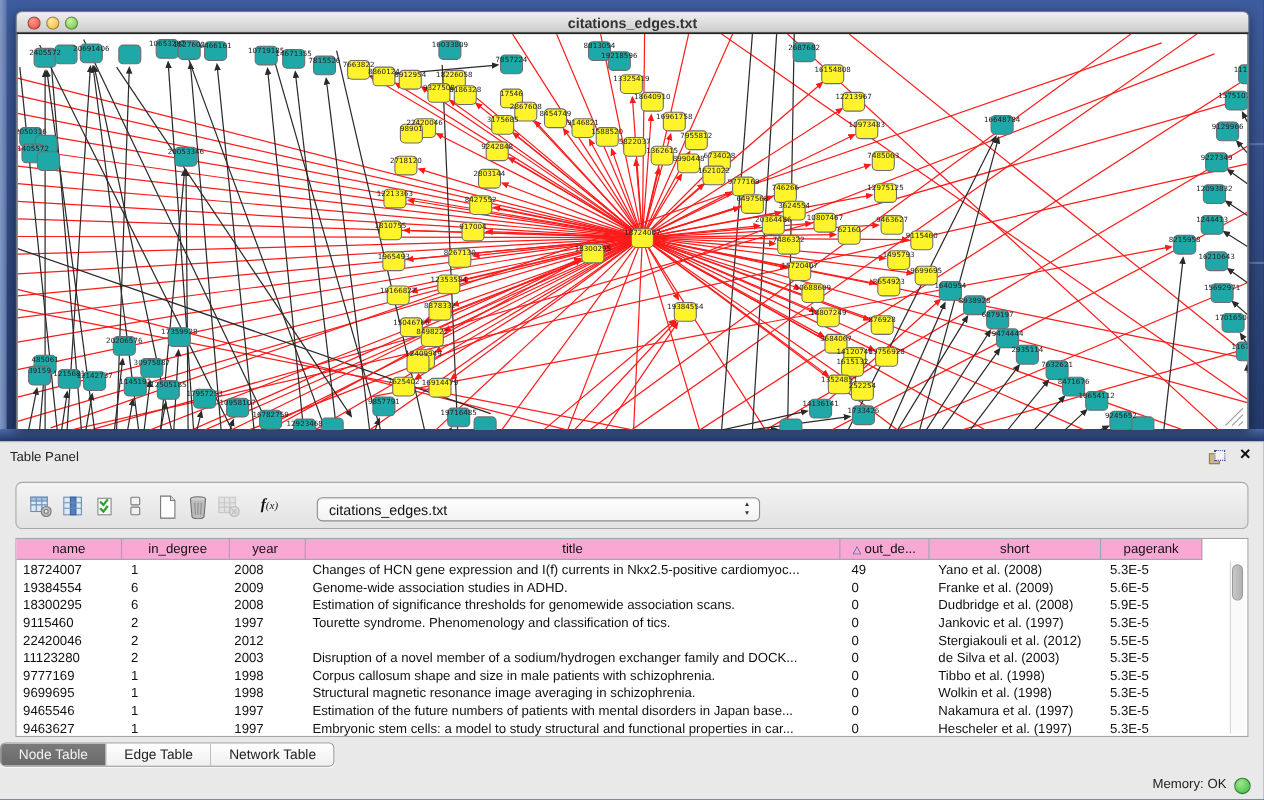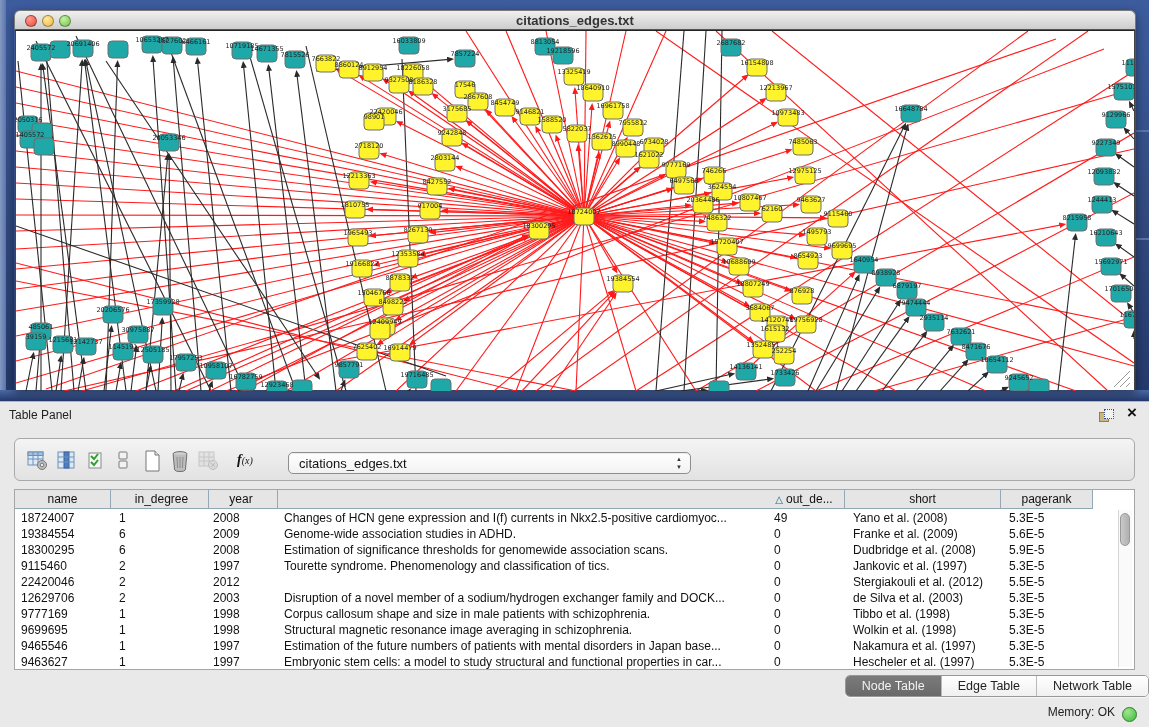--- a/index.html
+++ b/index.html
@@ -43,30 +43,30 @@
   .panel-close{position:absolute;right:12px;top:2px;font-size:17px;font-weight:bold;color:#111;line-height:18px;cursor:default;}
   .toolbar{position:absolute;left:14px;top:36px;width:1121px;height:43px;border:1px solid #a9a9a9;border-radius:6px;
            background:linear-gradient(180deg,#f4f4f4,#e2e2e2);box-sizing:border-box;}
   .tb-icon{position:absolute;top:11px;width:20px;height:21px;}
   .combo{position:absolute;left:273px;top:13px;width:403px;height:22px;border:1px solid #8e8e8e;border-radius:5px;
          background:linear-gradient(180deg,#ffffff,#f2f2f2);box-sizing:border-box;box-shadow:inset 0 1px 1px rgba(0,0,0,.08);}
   .combo-text{position:absolute;left:10px;top:3px;font-size:13px;color:#111;}
   .combo-steppers{position:absolute;right:8px;top:2px;font-size:6px;color:#333;line-height:8px;text-align:center;}
   
   .table-wrap{position:absolute;left:14px;top:87px;width:1121px;height:181px;background:#fff;border:1px solid #a5a5a5;box-sizing:border-box;}
-  .thead{position:absolute;left:0;top:0;height:19px;background:#e5e5e5;border-bottom:1px solid #8fa8b5;box-sizing:border-box;}
+  .thead{position:absolute;left:0;top:0;height:19px;background:#f9a8d4;border-bottom:1px solid #8fa8b5;box-sizing:border-box;}
   .th{position:absolute;top:0;height:19px;box-sizing:border-box;border-right:1px solid #95a9b4;
       font-size:12px;color:#111;text-align:center;line-height:19px;overflow:hidden;white-space:nowrap;}
   .sort-tri{color:#1c6e8c;font-size:10px;margin-right:3px;}
   .trow{position:absolute;left:0;height:16px;width:1078px;}
   .td{position:absolute;top:0;height:16px;font-size:12px;color:#111;line-height:16px;white-space:nowrap;overflow:hidden;box-sizing:border-box;}
   .vscroll{position:absolute;right:2px;top:20px;width:13px;height:157px;background:#fafafa;border-left:1px solid #d5d5d5;}
   .vthumb{position:absolute;left:1px;top:3px;width:10px;height:33px;border-radius:5px;background:linear-gradient(90deg,#c9c9c9,#b0b0b0);border:1px solid #999;box-sizing:border-box;}
   
-  .segmented{position:absolute;left:0;right:0;top:273px;text-align:right;}
+  .segmented{position:absolute;left:0;right:0;top:273px;text-align:left;}
   .seg-box{display:inline-flex;border:1px solid #979797;border-radius:5px;overflow:hidden;background:#fff;box-shadow:0 1px 1px rgba(255,255,255,.7);}
   .seg{font-size:12.5px;padding:3px 16px;color:#222;background:linear-gradient(180deg,#ffffff,#f0f0f0);border-right:1px solid #b9b9b9;}
   .seg:last-child{border-right:none;}
   .seg.selected{background:linear-gradient(180deg,#7b7b7b,#696969);color:#f2f2f2;}
   
   .status{position:absolute;right:34px;bottom:8px;font-size:12px;color:#222;margin-top:37px;}
   .mem-dot{position:absolute;right:12px;bottom:5px;width:15px;height:15px;border-radius:50%;
            background:radial-gradient(circle at 35% 30%,#9fe88f,#3db83d);border:1px solid #2e7d2e;box-sizing:border-box;}
   .ticon{display:block;}
 </style>
@@ -650,20 +650,21 @@
       <span class="combo-text">citations_edges.txt</span>
       <span class="combo-steppers">▲<br>▼</span>
     </div>
   </div>
 
   <div class="table-wrap">
     <div id="thead" class="thead" style="width: 1078px;">
         <div class="th" style="left: 0px; width: 96px;">name</div>
         <div class="th" style="left: 100px; width: 94px;">in_degree</div>
         <div class="th" style="left: 190px; width: 73px;">year</div>
+        <div class="th" style="left: 263px; width: 486px;">title</div>
         <div class="th" style="left: 749px; width: 81px;"><span class="sort-tri">△</span>out_de...</div>
         <div class="th" style="left: 830px; width: 156px;">short</div>
         <div class="th" style="left: 986px; width: 92px;">pagerank</div>
       </div>
     <div id="tbody">
         <div class="trow" style="top: 20px;">
           <div class="td" style="left: 0px; width: 96px; padding-left: 6px;">18724007</div>
           <div class="td" style="left: 96px; width: 94px; padding-left: 8px;">1</div>
           <div class="td" style="left: 190px; width: 73px; padding-left: 8px;">2008</div>
           <div class="td" style="left: 263px; width: 486px; padding-left: 6px;">Changes of HCN gene expression and I(f) currents in Nkx2.5-positive cardiomyoc...</div>
@@ -700,21 +701,21 @@
         </div>
         <div class="trow" style="top: 84px;">
           <div class="td" style="left: 0px; width: 96px; padding-left: 6px;">22420046</div>
           <div class="td" style="left: 96px; width: 94px; padding-left: 8px;">2</div>
           <div class="td" style="left: 190px; width: 73px; padding-left: 8px;">2012</div>
           <div class="td" style="left: 749px; width: 81px; padding-left: 10px;">0</div>
           <div class="td" style="left: 830px; width: 156px; padding-left: 8px;">Stergiakouli et al. (2012)</div>
           <div class="td" style="left: 986px; width: 92px; padding-left: 8px;">5.5E-5</div>
         </div>
         <div class="trow" style="top: 100px;">
-          <div class="td" style="left: 0px; width: 96px; padding-left: 6px;">12629706</div>
+          <div class="td" style="left: 0px; width: 96px; padding-left: 6px;">11123280</div>
           <div class="td" style="left: 96px; width: 94px; padding-left: 8px;">2</div>
           <div class="td" style="left: 190px; width: 73px; padding-left: 8px;">2003</div>
           <div class="td" style="left: 263px; width: 486px; padding-left: 6px;">Disruption of a novel member of a sodium/hydrogen exchanger family and DOCK...</div>
           <div class="td" style="left: 749px; width: 81px; padding-left: 10px;">0</div>
           <div class="td" style="left: 830px; width: 156px; padding-left: 8px;">de Silva et al. (2003)</div>
           <div class="td" style="left: 986px; width: 92px; padding-left: 8px;">5.3E-5</div>
         </div>
         <div class="trow" style="top: 116px;">
           <div class="td" style="left: 0px; width: 96px; padding-left: 6px;">9777169</div>
           <div class="td" style="left: 96px; width: 94px; padding-left: 8px;">1</div>

